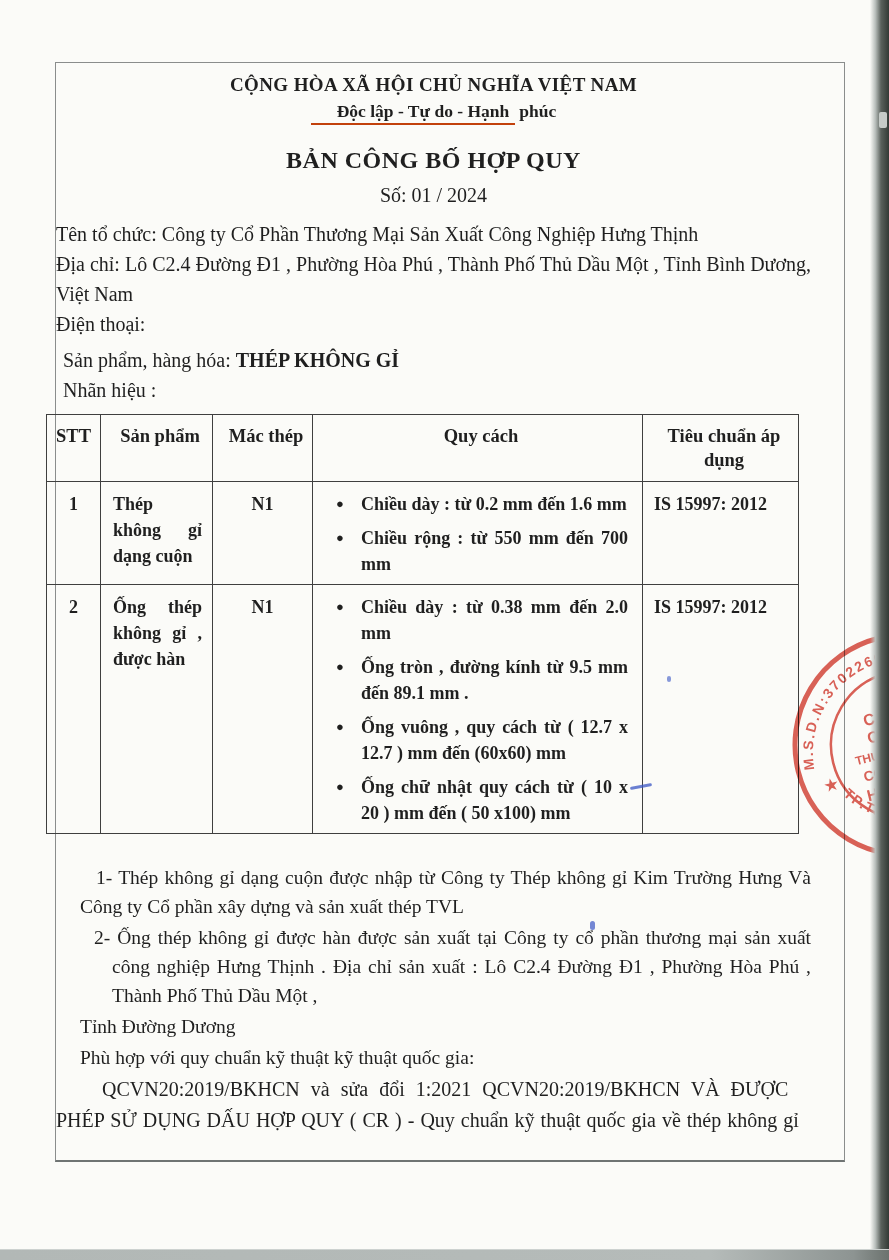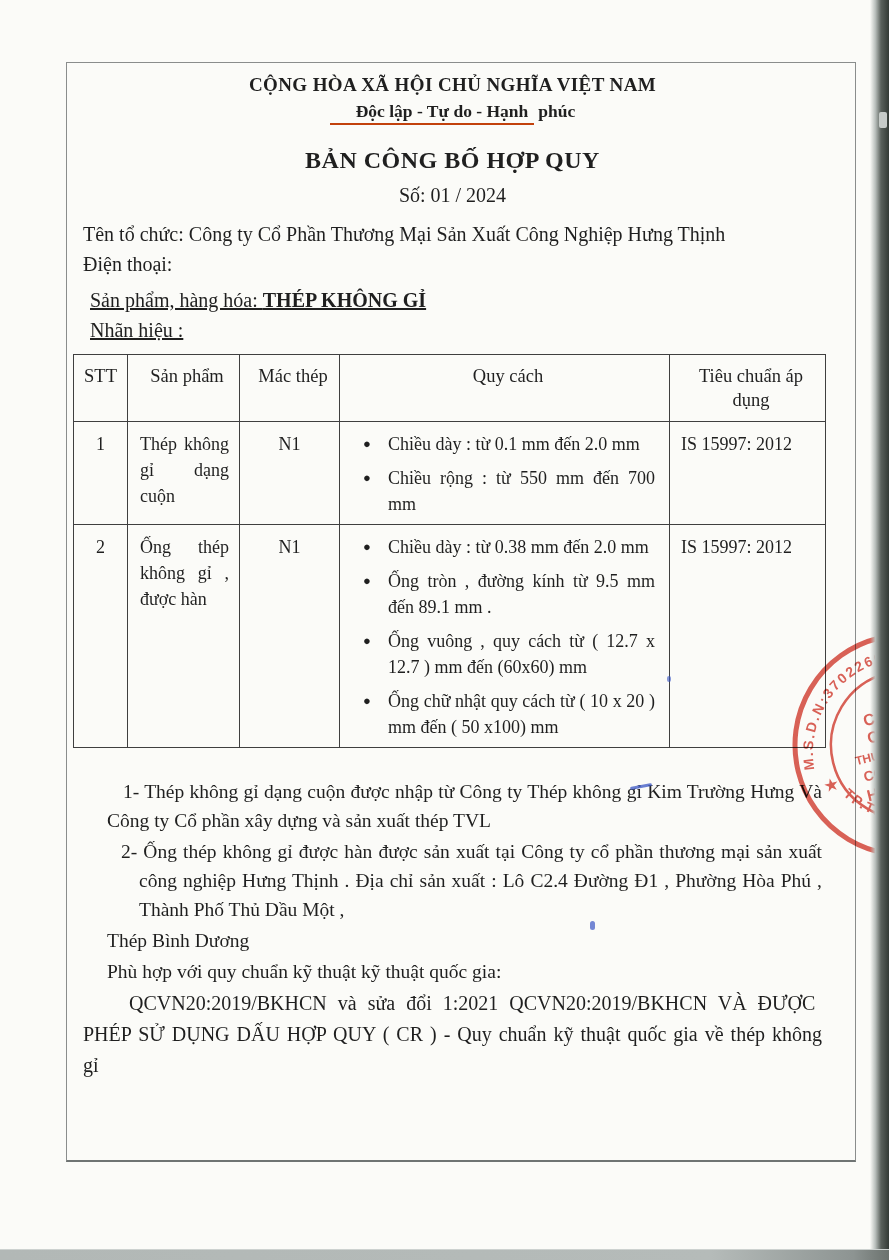--- a/index.html
+++ b/index.html
@@ -6,25 +6,25 @@
   html, body { width: 889px; height: 1260px; }
   body {
     position: relative;
     overflow: hidden;
     background: #fbfbf8;
     font-family: "Liberation Serif", "DejaVu Serif", serif;
     color: #1f1f1f;
   }
   .frame {
     position: absolute;
-    left: 66px; top: 62px;
+    left: 55px; top: 62px;
     width: 790px; height: 1100px;
     border: 1.5px solid #8a8d8c;
     border-bottom: 2.5px solid #6f7473;
-    padding: 10px 33px 0 16px;
+    padding: 10px 33px 0 0;
     z-index: 10;
   }
   .nat-title {
     text-align: center;
     font-weight: bold;
     font-size: 19px;
     line-height: 24px;
     letter-spacing: 0.4px;
   }
   .motto {
@@ -52,34 +52,34 @@
     font-size: 20px;
     line-height: 28px;
     margin-top: 6px;
   }
   .info-block { margin-top: 10px; }
   .info {
     font-size: 20px;
     line-height: 30px;
     text-align: justify;
   }
-  .indent6 { padding-left: 7px; text-decoration: underline; }
+  .indent6 { padding-left: 7px; }
   .gap-top { margin-top: 6px; }
   .spec-table {
     border-collapse: collapse;
     margin-top: 9px;
     margin-left: -10px;
     width: 752px;
     table-layout: fixed;
     font-size: 18px;
   }
   .spec-table th, .spec-table td {
     border: 1.5px solid #3f3f3f;
     vertical-align: top;
-    font-weight: normal;
+    font-weight: bold;
   }
   .spec-table th {
     text-align: center;
     padding: 9px 4px 9px 11px;
     font-size: 18.5px;
     line-height: 24px;
   }
   .spec-table th.center, .spec-table td.center { text-align: center; padding-left: 2px; padding-right: 2px; }
   .spec-table td {
     padding: 9px 6px 7px 6px;
@@ -144,20 +144,21 @@
 
   <div class="motto">
     <span class="motto-u">Độc lập - Tự do - Hạnh</span><span class="motto-t">phúc</span>
   </div>
 
   <div class="doc-title">BẢN CÔNG BỐ HỢP QUY</div>
   <div class="doc-number">Số: 01 / 2024</div>
 
   <div class="info-block">
     <p class="info">Tên tổ chức: Công ty Cổ Phần Thương Mại Sản Xuất Công Nghiệp Hưng Thịnh</p>
+    <p class="info">Địa chỉ: Lô C2.4 Đường Đ1 , Phường Hòa Phú , Thành Phố Thủ Dầu Một , Tỉnh Bình Dương, Việt Nam</p>
     <p class="info">Điện thoại:</p>
     <p class="info indent6 gap-top"><span>Sản phẩm, hàng hóa: </span><strong>THÉP KHÔNG GỈ</strong></p>
     <p class="info indent6">Nhãn hiệu :</p>
   </div>
 
   <table class="spec-table">
     <colgroup>
       <col style="width:54px">
         <col style="width:112px">
         <col style="width:100px">
@@ -174,21 +175,21 @@
       </tr>
     </thead>
     <tbody>
       <tr>
         <td class="center">1</td>
         <td class="product">Thép không gỉ dạng cuộn</td>
         <td class="center">N1</td>
         <td>
           <div class="bullet">
               <span class="dot">●</span>
-              <span class="btxt">Chiều dày : từ 0.1 mm đến 2.0 mm</span>
+              <span class="btxt">Chiều dày : từ 0.2 mm đến 1.6 mm</span>
             </div>
           <div class="bullet">
               <span class="dot">●</span>
               <span class="btxt">Chiều rộng : từ 550 mm đến 700 mm</span>
             </div>
         </td>
         <td class="standard">IS 15997: 2012</td>
       </tr>
       <tr>
         <td class="center">2</td>
@@ -213,21 +214,21 @@
             </div>
         </td>
         <td class="standard">IS 15997: 2012</td>
       </tr>
     </tbody>
   </table>
 
   <div class="notes">
     <div class="note note1">1-  Thép không gỉ dạng cuộn được nhập từ Công ty Thép không gỉ Kim Trường Hưng Và Công ty Cổ phần xây dựng và sản xuất thép TVL</div>
     <div class="note note2">2-  Ống thép không gỉ được hàn được sản xuất tại Công ty cổ phần thương mại sản xuất công nghiệp Hưng Thịnh . Địa chỉ sản xuất : Lô C2.4 Đường Đ1 , Phường Hòa Phú , Thành Phố Thủ Dầu Một ,</div>
-    <div class="plain-line">Thép Bình Dương</div>
+    <div class="plain-line">Tỉnh Đường Dương</div>
     <div class="plain-line">Phù hợp với quy chuẩn kỹ thuật kỹ thuật quốc gia:</div>
   </div>
 
   <div class="conformity">
     <span class="conf-l1">QCVN20:2019/BKHCN và sửa đổi 1:2021 QCVN20:2019/BKHCN VÀ ĐƯỢC</span>
     <span class="conf-l2">PHÉP SỬ DỤNG DẤU HỢP QUY ( CR ) -  Quy chuẩn kỹ thuật quốc gia về thép không gỉ</span>
   </div>
 </div>
 
 <svg class="stamp" viewBox="0 0 240 240">

